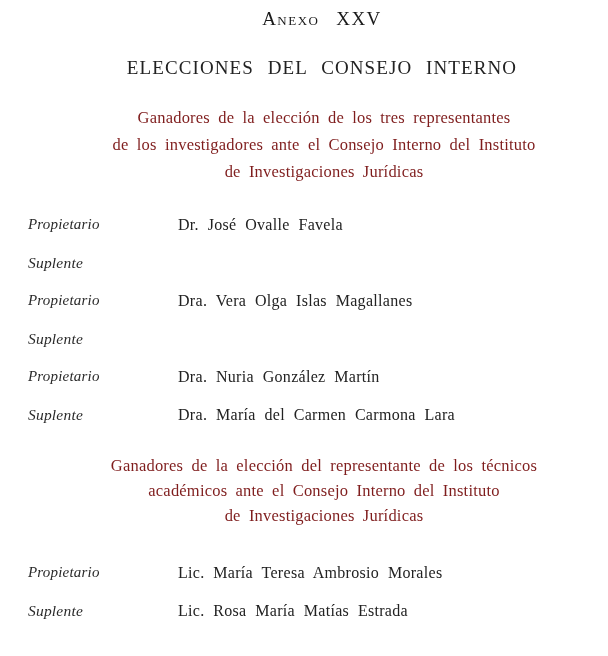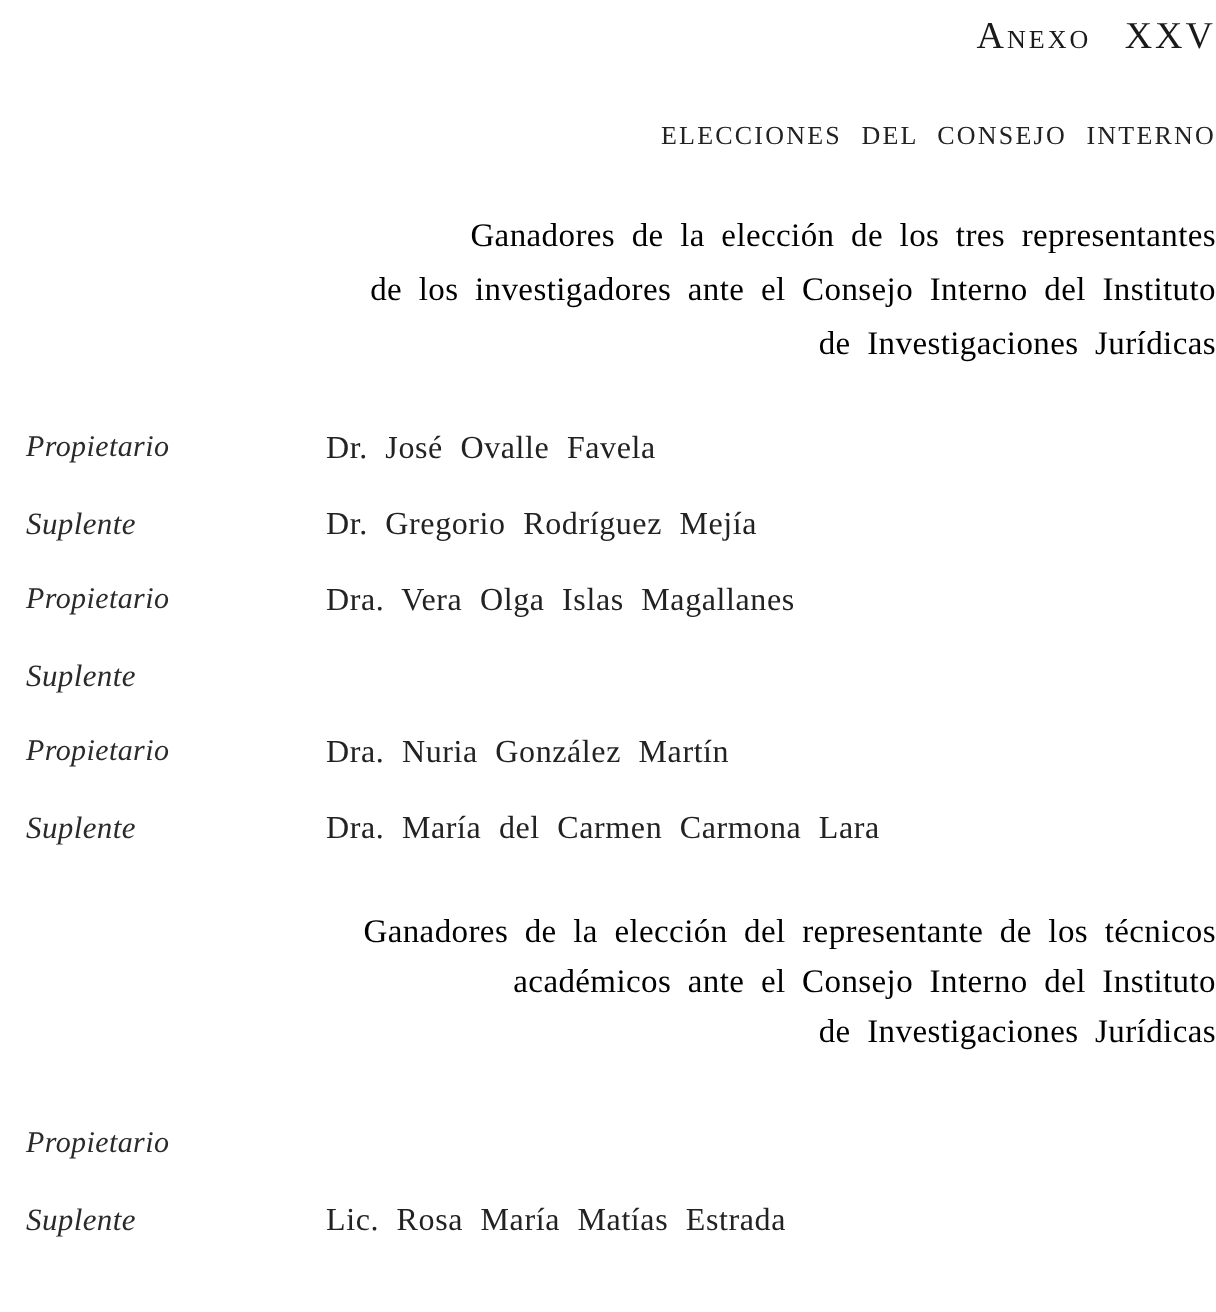--- a/index.html
+++ b/index.html
@@ -16,59 +16,59 @@
     -webkit-font-smoothing: antialiased;
   }
   .page {
     position: relative;
     width: 608px;
     height: 656px;
     background: #ffffff;
   }
   
   .centered {
-    text-align: right;
+    text-align: center;
     padding-left: 36px;
   }
   .annex-title {
     margin-top: 9px;
     font-size: 19px;
     line-height: 20px;
     font-variant: small-caps;
     letter-spacing: 1.5px;
     word-spacing: 0.55em;
     color: #1a1a1a;
   }
   .main-title {
     margin-top: 29px;
-    font-size: 13px;
+    font-size: 19px;
     line-height: 20px;
     letter-spacing: 1.1px;
     word-spacing: 0.42em;
     color: #222222;
   }
   .intro {
     font-size: 16.5px;
     letter-spacing: 0.2px;
     word-spacing: 0.24em;
-    color: #000000;
+    color: #7f1d1d;
     padding-left: 40px;
   }
   .intro-1 {
     margin-top: 26px;
     line-height: 27px;
   }
   .intro-2 {
     margin-top: 10px;
     line-height: 25px;
   }
   .intro-line { display: block; }
   .winner-table {
     margin-top: 30px;
-    padding-left: 13px;
+    padding-left: 28px;
   }
   .winner-table-2 {
     margin-top: 35px;
   }
   .winner-row {
     display: flex;
     align-items: flex-start;
     height: 38px;
     line-height: 19px;
   }
@@ -105,21 +105,20 @@
     <span class="intro-line">de Investigaciones Jurídicas</span>
   </div>
 
   <div class="winner-table">
     <div class="winner-row">
       <span class="role italic">Propietario</span>
       <span class="winner-name">Dr. José Ovalle Favela</span>
     </div>
     <div class="winner-row">
       <span class="role">Suplente</span>
-      <span class="winner-name">Dr. Gregorio Rodríguez Mejía</span>
     </div>
     <div class="winner-row">
       <span class="role italic">Propietario</span>
       <span class="winner-name">Dra. Vera Olga Islas Magallanes</span>
     </div>
     <div class="winner-row">
       <span class="role">Suplente</span>
     </div>
     <div class="winner-row">
       <span class="role italic">Propietario</span>
@@ -133,20 +132,21 @@
 
   <div class="intro intro-2 centered">
     <span class="intro-line">Ganadores de la elección del representante de los técnicos</span>
     <span class="intro-line">académicos ante el Consejo Interno del Instituto</span>
     <span class="intro-line">de Investigaciones Jurídicas</span>
   </div>
 
   <div class="winner-table winner-table-2">
     <div class="winner-row">
       <span class="role italic">Propietario</span>
+      <span class="winner-name">Lic. María Teresa Ambrosio Morales</span>
     </div>
     <div class="winner-row">
       <span class="role">Suplente</span>
       <span class="winner-name">Lic. Rosa María Matías Estrada</span>
     </div>
   </div>
 
 </div>
 
 </body></html>

